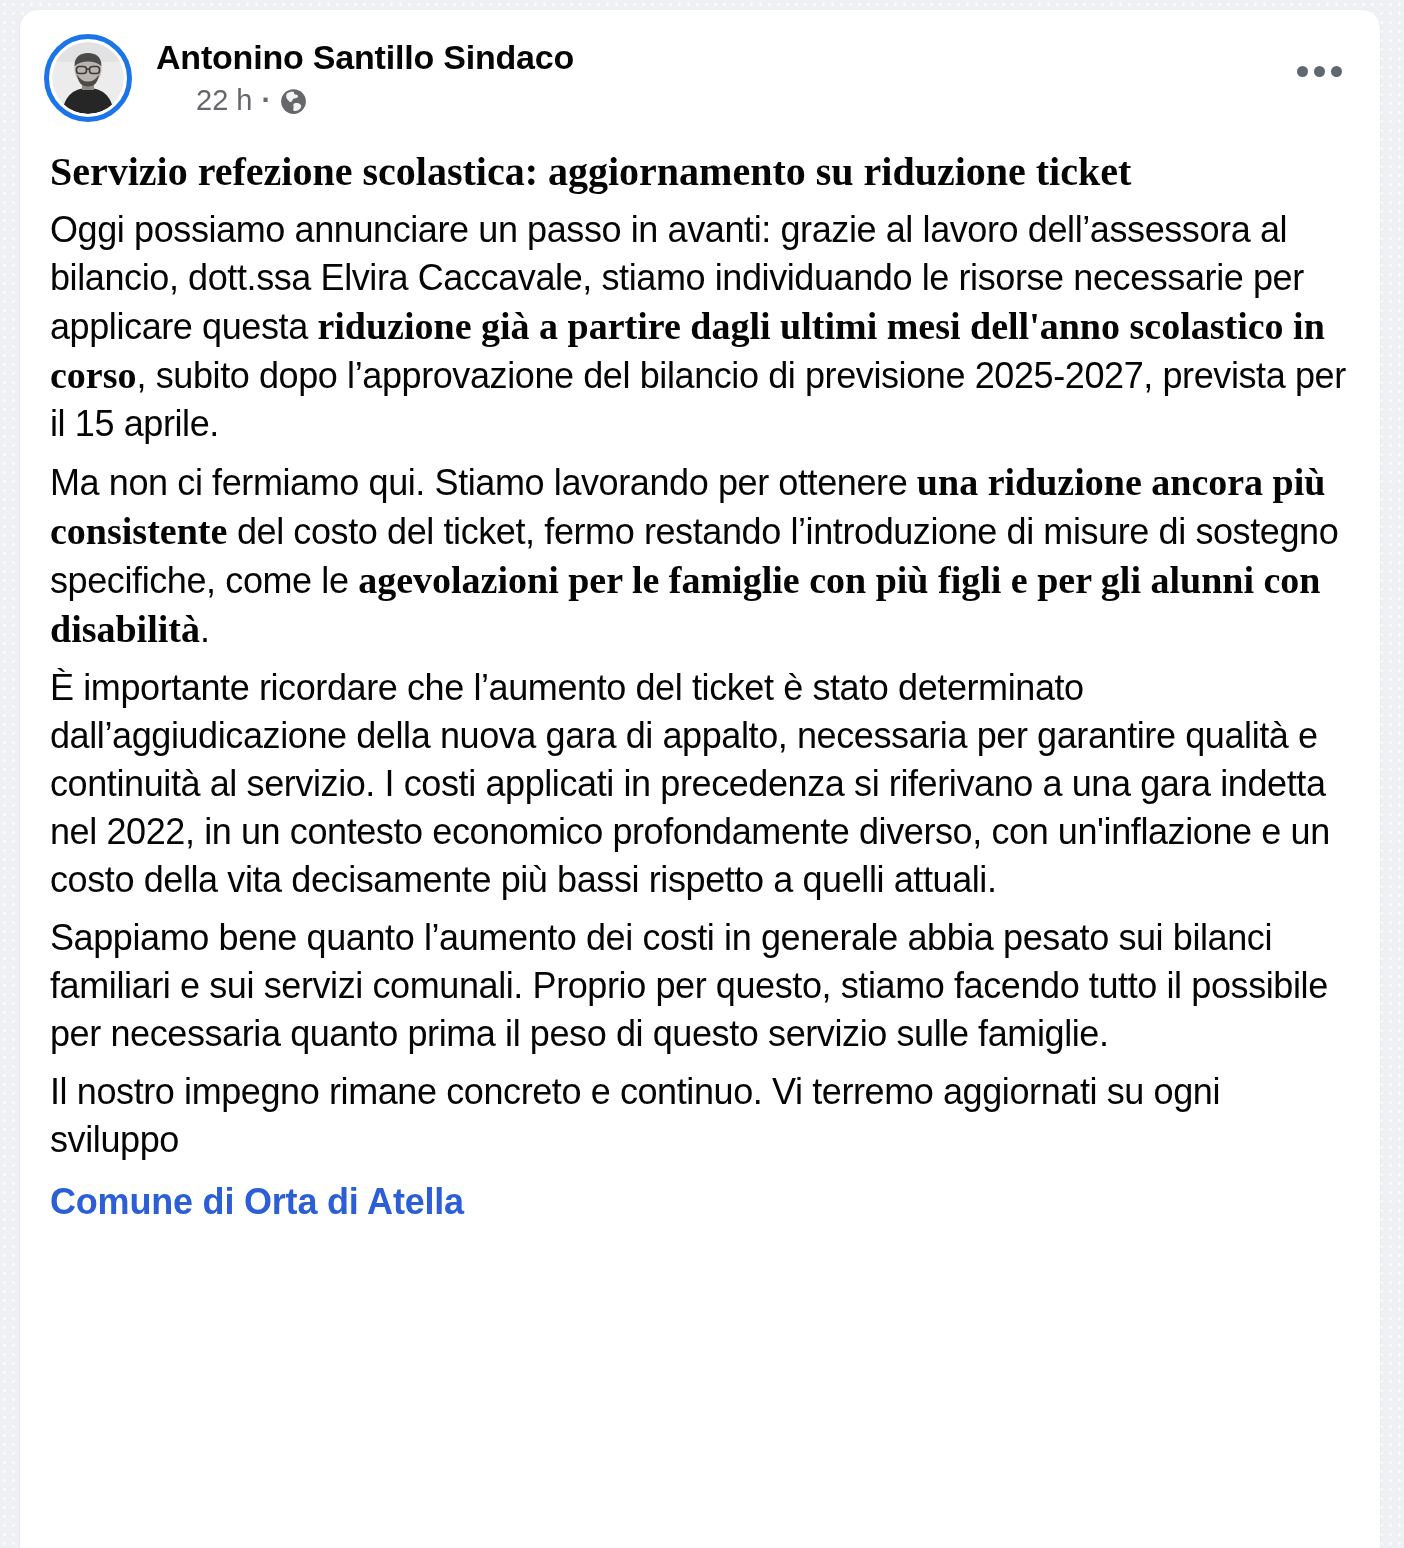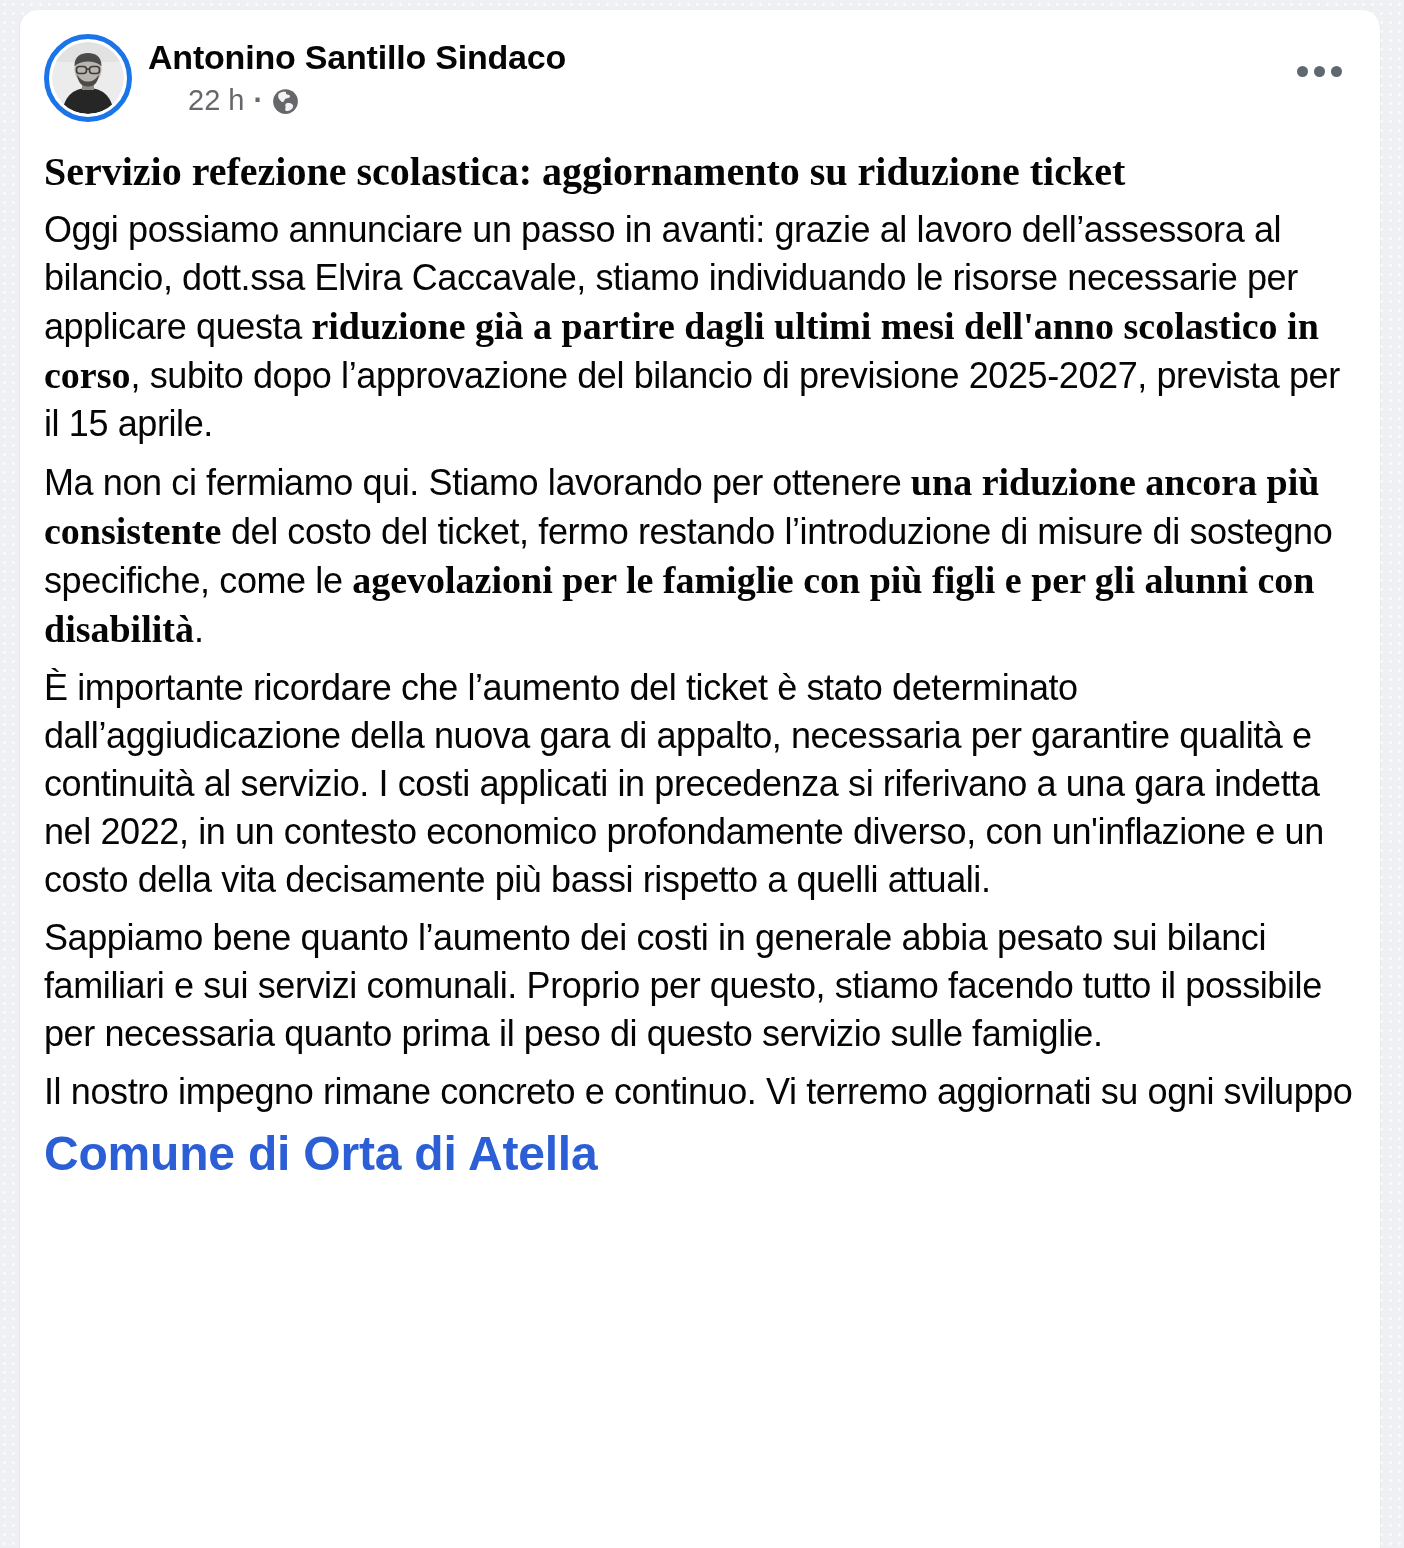--- a/index.html
+++ b/index.html
@@ -23,21 +23,21 @@
   .card{
     position:absolute;
     left:20px; top:10px;
     width:1360px; height:1538px;
     background:var(--card-background);
     border-radius:18px 18px 0 0;
     box-shadow:0 1px 2px rgba(0,0,0,.12);
     padding:24px 24px 0 24px;
   }
   
-  .post-header{display:flex;align-items:flex-start;position:relative;}
+  .post-header{display:flex;align-items:flex-start;position:relative;gap:8px;}
   .avatar{width:88px;height:88px;flex:0 0 88px;cursor:pointer;}
   .avatar-ring{
     width:88px;height:88px;border-radius:50%;
     border:5px solid var(--avatar-ring-blue);
     background:#fff;
     display:flex;align-items:center;justify-content:center;
   }
   .avatar-photo{width:72px;height:72px;border-radius:50%;display:block;}
   .author-block{margin-left:16px;margin-top:2px;}
   .author-name{
@@ -52,38 +52,38 @@
   .meta-row .tstamp{cursor:pointer;}
   .dot-sep{margin:0 9px;font-weight:700;}
   .globe{width:27px;height:27px;display:block;margin-top:2px;}
   .more{
     position:absolute;right:4px;top:22px;
     background:none;border:none;cursor:pointer;
     display:flex;gap:6px;align-items:center;padding:10px;
   }
   .mdot{width:11px;height:11px;border-radius:50%;background:var(--icon-gray);display:block;}
   
-  .post-text{margin-top:26px;color:var(--text-primary);}
+  .post-text{margin-top:26px;color:var(--text-primary);margin-left:6px;}
   .post-title{
     font-family:"Liberation Serif","DejaVu Serif",serif;
     font-weight:700;font-size:40px;line-height:48px;
     letter-spacing:0;
   }
   .para{
     font-size:36px;line-height:48px;letter-spacing:-0.4px;
     margin-top:10px;
   }
   .rseg{font-family:"Liberation Sans","DejaVu Sans",sans-serif;}
   .bseg{
     font-family:"Liberation Serif","DejaVu Serif",serif;
     font-weight:700;font-size:38px;letter-spacing:0;
   }
   .page-link{
     margin-top:14px;
-    font-size:48px;line-height:48px;font-weight:700;
+    font-size:36px;line-height:48px;font-weight:700;
     color:var(--link-blue);
     letter-spacing:-0.2px;
     cursor:pointer;
     display:inline-block;
   }
 </style>
 </head>
 <body>
 
 <div class="page">

